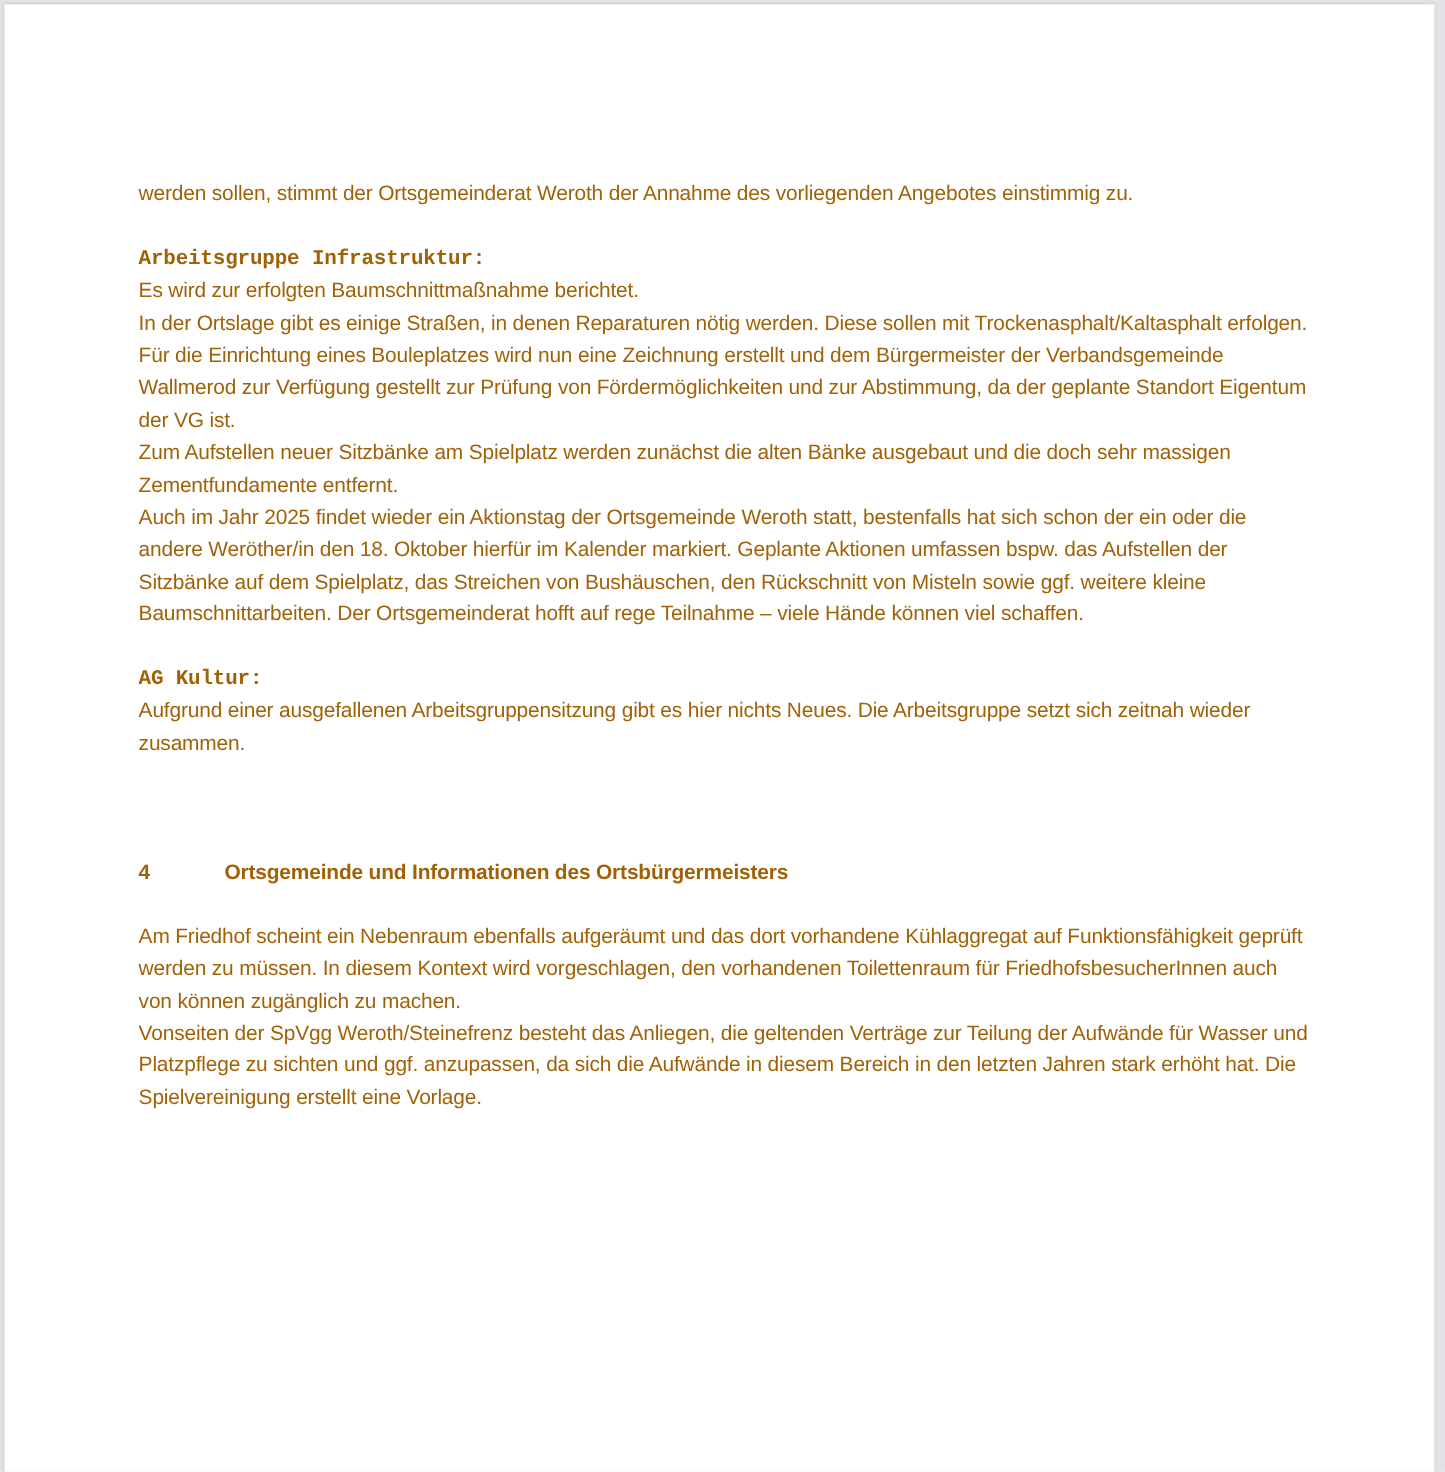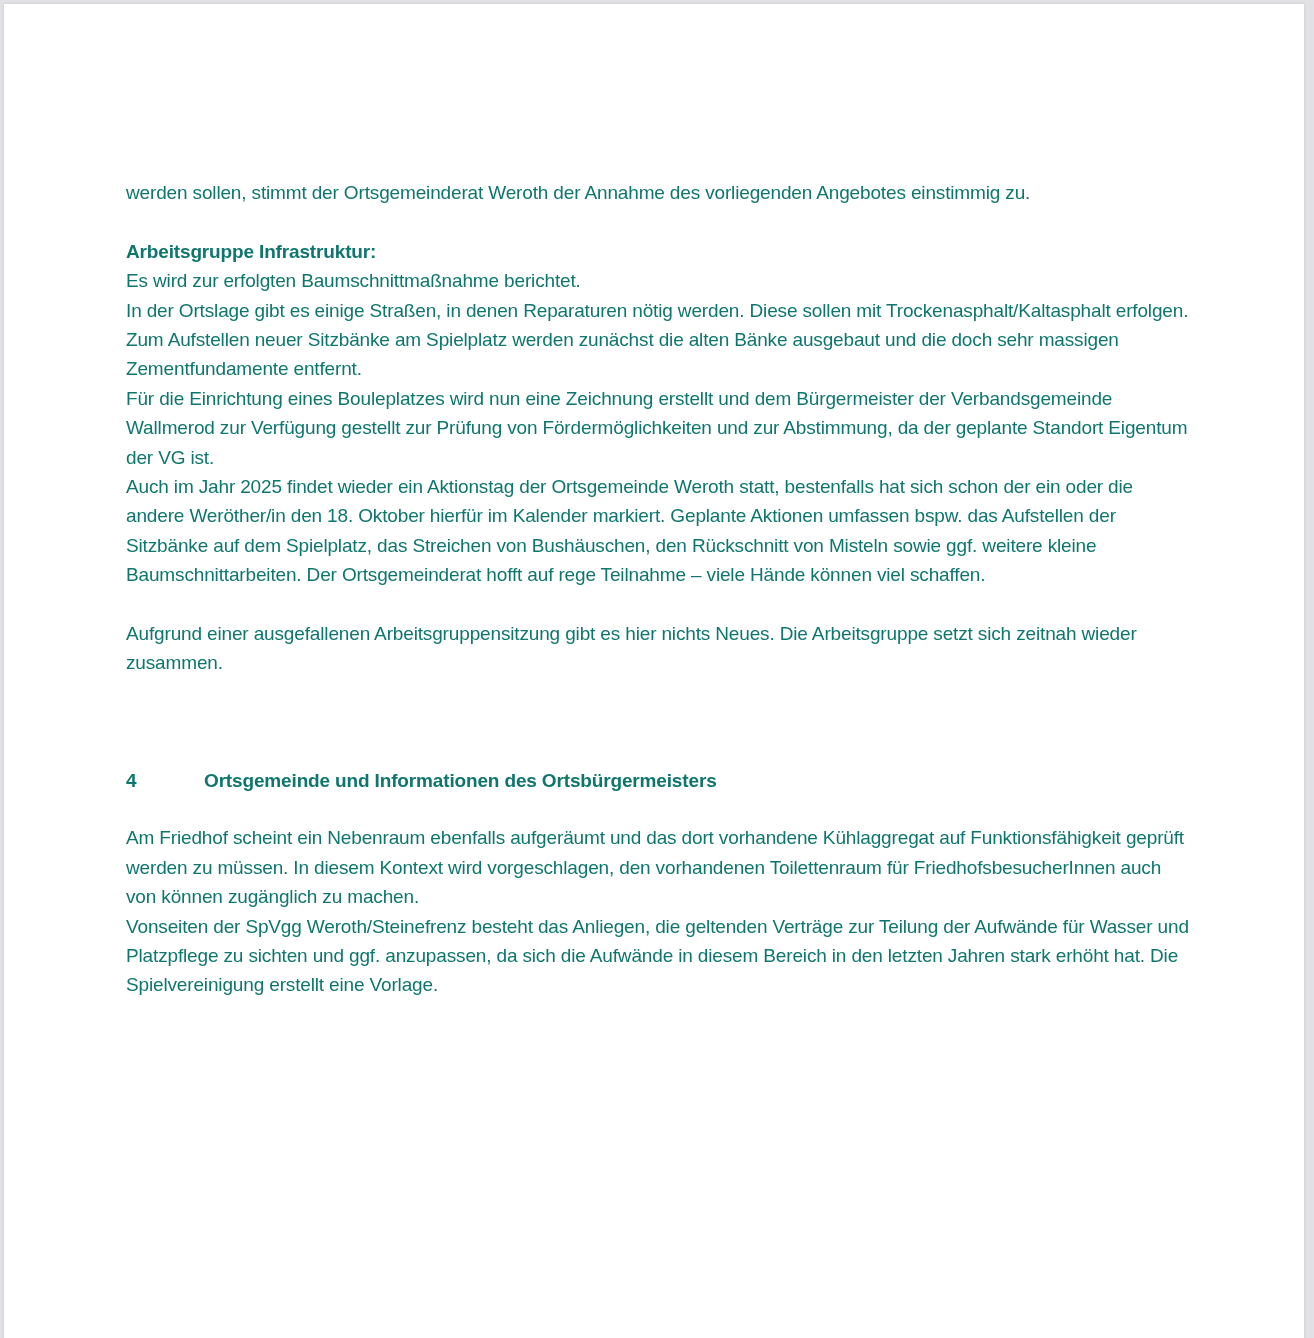--- a/index.html
+++ b/index.html
@@ -18,36 +18,37 @@
       left: 4px;
       top: 4px;
       width: 1300px;
       height: 1340px;
       background: #ffffff;
       box-shadow: 0 0 3px rgba(0,0,0,0.12);
     }
     .content {
       position: absolute;
       left: 122px;
-      top: 174px;
+      top: 158px;
       width: 1070px;
       font-family: "Liberation Sans", sans-serif;
       font-size: 19px;
       line-height: 29.4px;
-      color: #0f766e;
+      color: #a16207;
       letter-spacing: -0.15px;
     }
     p {
       margin: 0;
     }
     .blank {
       height: 29.4px;
     }
     .bold {
       font-weight: bold;
+      font-family: Liberation Mono, monospace;
     }
     .heading {
       font-weight: bold;
       display: flex;
     }
     .heading .num {
       width: 78px;
       display: inline-block;
     }
     .spacer-large {
@@ -64,28 +65,29 @@
   <div class="content">
 
     <p>werden sollen, stimmt der Ortsgemeinderat Weroth der Annahme des vorliegenden Angebotes einstimmig zu.</p>
 
     <div class="blank"></div>
 
     <section>
       <p class="bold">Arbeitsgruppe Infrastruktur:</p>
       <p>Es wird zur erfolgten Baumschnittmaßnahme berichtet.</p>
       <p>In der Ortslage gibt es einige Straßen, in denen Reparaturen nötig werden. Diese sollen mit Trockenasphalt/Kaltasphalt erfolgen.</p>
+      <p>Für die Einrichtung eines Bouleplatzes wird nun eine Zeichnung erstellt und dem Bürgermeister der Verbandsgemeinde Wallmerod zur Verfügung gestellt zur Prüfung von Fördermöglichkeiten und zur Abstimmung, da der geplante Standort Eigentum der VG ist.</p>
       <p>Zum Aufstellen neuer Sitzbänke am Spielplatz werden zunächst die alten Bänke ausgebaut und die doch sehr massigen Zementfundamente entfernt.</p>
-      <p>Für die Einrichtung eines Bouleplatzes wird nun eine Zeichnung erstellt und dem Bürgermeister der Verbandsgemeinde Wallmerod zur Verfügung gestellt zur Prüfung von Fördermöglichkeiten und zur Abstimmung, da der geplante Standort Eigentum der VG ist.</p>
       <p>Auch im Jahr 2025 findet wieder ein Aktionstag der Ortsgemeinde Weroth statt, bestenfalls hat sich schon der ein oder die andere Weröther/in den 18. Oktober hierfür im Kalender markiert. Geplante Aktionen umfassen bspw. das Aufstellen der Sitzbänke auf dem Spielplatz, das Streichen von Bushäuschen, den Rückschnitt von Misteln sowie ggf. weitere kleine Baumschnittarbeiten. Der Ortsgemeinderat hofft auf rege Teilnahme – viele Hände können viel schaffen.</p>
     </section>
 
     <div class="blank"></div>
 
     <section>
+      <p class="bold">AG Kultur:</p>
       <p>Aufgrund einer ausgefallenen Arbeitsgruppensitzung gibt es hier nichts Neues. Die Arbeitsgruppe setzt sich zeitnah wieder zusammen.</p>
     </section>
 
     <div class="spacer-large"></div>
 
     <section>
       <div class="heading">
         <span class="num">4</span>
         <span>Ortsgemeinde und Informationen des Ortsbürgermeisters</span>
       </div>

